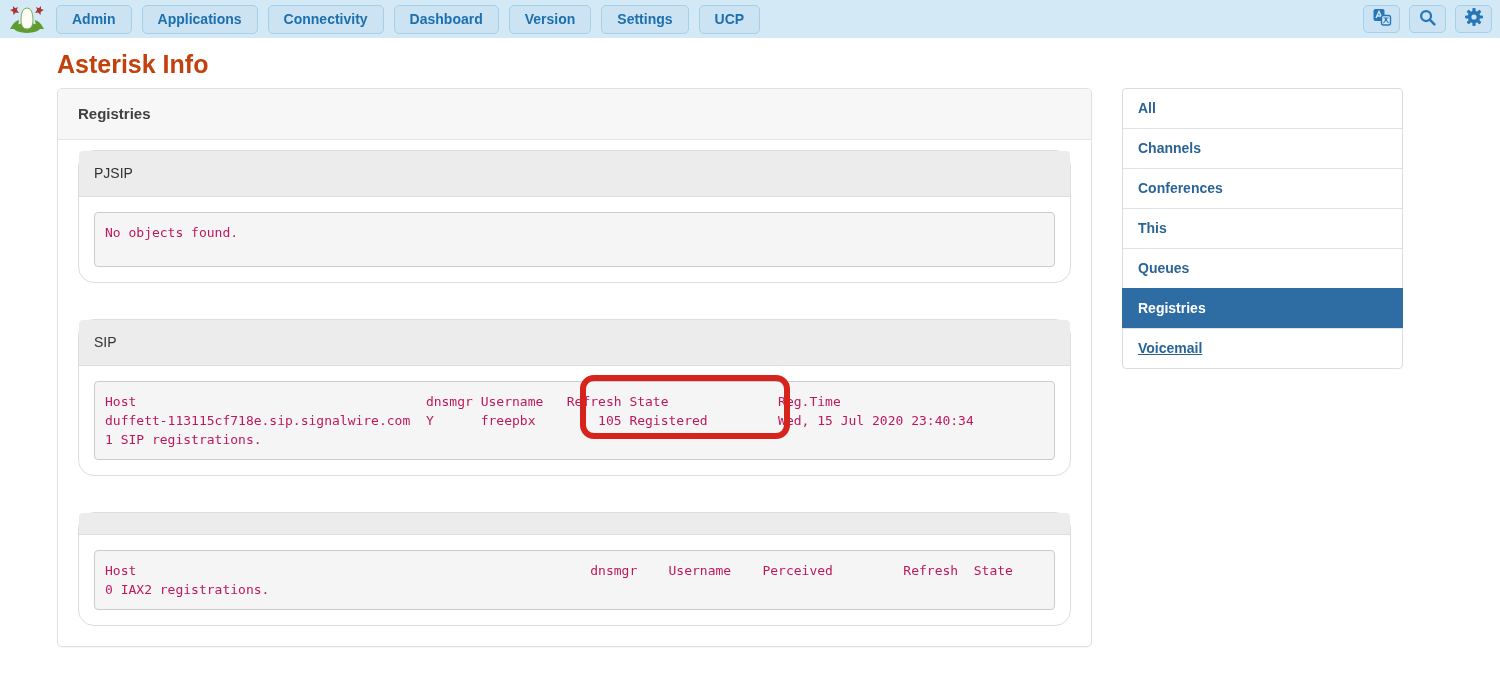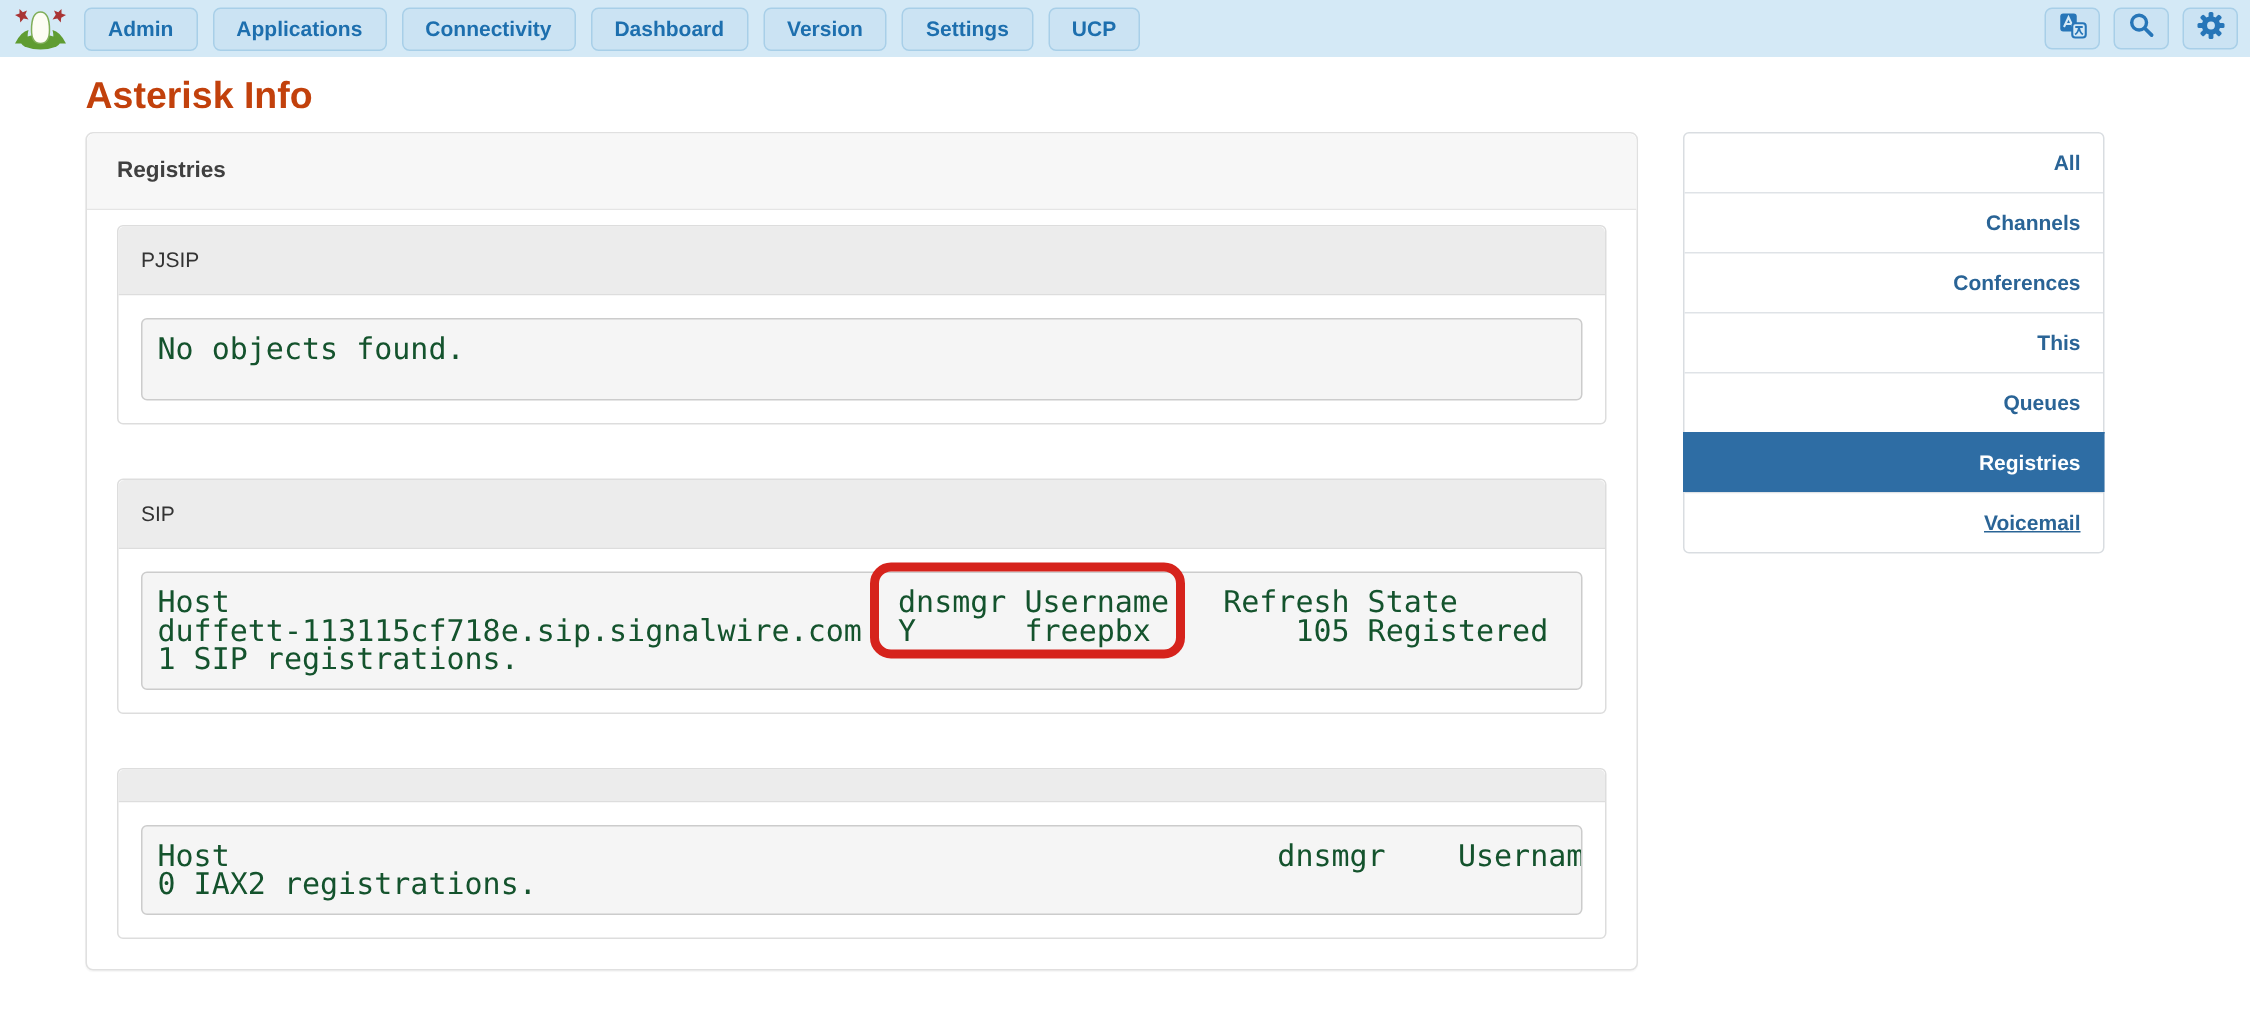--- a/index.html
+++ b/index.html
@@ -53,50 +53,50 @@
   }
   .panel-heading {
     background:#f7f7f7; border-bottom:1px solid #e5e5e5;
     border-radius:5px 5px 0 0;
     padding:15px 20px; font-size:15px; line-height:20px;
     font-weight:bold; color:#404040;
   }
   .panel-body { padding:10px 20px 20px 20px; }
 
   .subpanel {
-    border:1px solid #dddddd; border-radius:4px; margin-bottom:36px;
+    border:1px solid #dddddd; border-radius:16px; margin-bottom:36px;
     background:#fff;
   }
   .subpanel:last-child { margin-bottom:0; }
   .subpanel-heading {
     background:#ececec; border-bottom:1px solid #dddddd;
     border-radius:4px 4px 0 0;
     padding:13px 15px; font-size:14px; line-height:19px; color:#333;
   }
   .subpanel-heading.empty { padding:10px 15px; height:22px; }
   .subpanel-body { padding:15px; }
 
   pre.console {
     margin:0; background:#f5f5f5; border:1px solid #cccccc; border-radius:4px;
     padding:10px; overflow:hidden; white-space:pre;
     font-family:"DejaVu Sans Mono","Liberation Mono",monospace;
-    font-size:20px; line-height:19px; color:#14532d;
+    font-size:13px; line-height:19px; color:#be185d;
   }
   pre.console.single { height:55px; }
 
   .pre-wrap { position:relative; }
   .red-annotation {
     position:absolute; left:486px; top:-6px; width:210px; height:64px;
     border:6px solid #d6231c; border-radius:14px;
     pointer-events:none;
   }
 
   
   .side-list {
-    width:281px; border:1px solid #d9dde1; border-radius:4px; background:#fff;text-align:right;
+    width:281px; border:1px solid #d9dde1; border-radius:4px; background:#fff;
   }
   .side-item {
     padding:10px 15px; font-size:14px; line-height:19px; font-weight:bold;
     color:#2a6496; cursor:pointer; border-top:1px solid #dfe3e7;
   }
   .side-item:first-child { border-top:none; border-radius:4px 4px 0 0; }
   .side-item:last-child { border-radius:0 0 4px 4px;text-decoration:underline; }
   .side-item.active {
     background:#2e6da4; color:#ffffff; border-top-color:#2e6da4;
     margin:0 -1px; padding:10px 16px;

